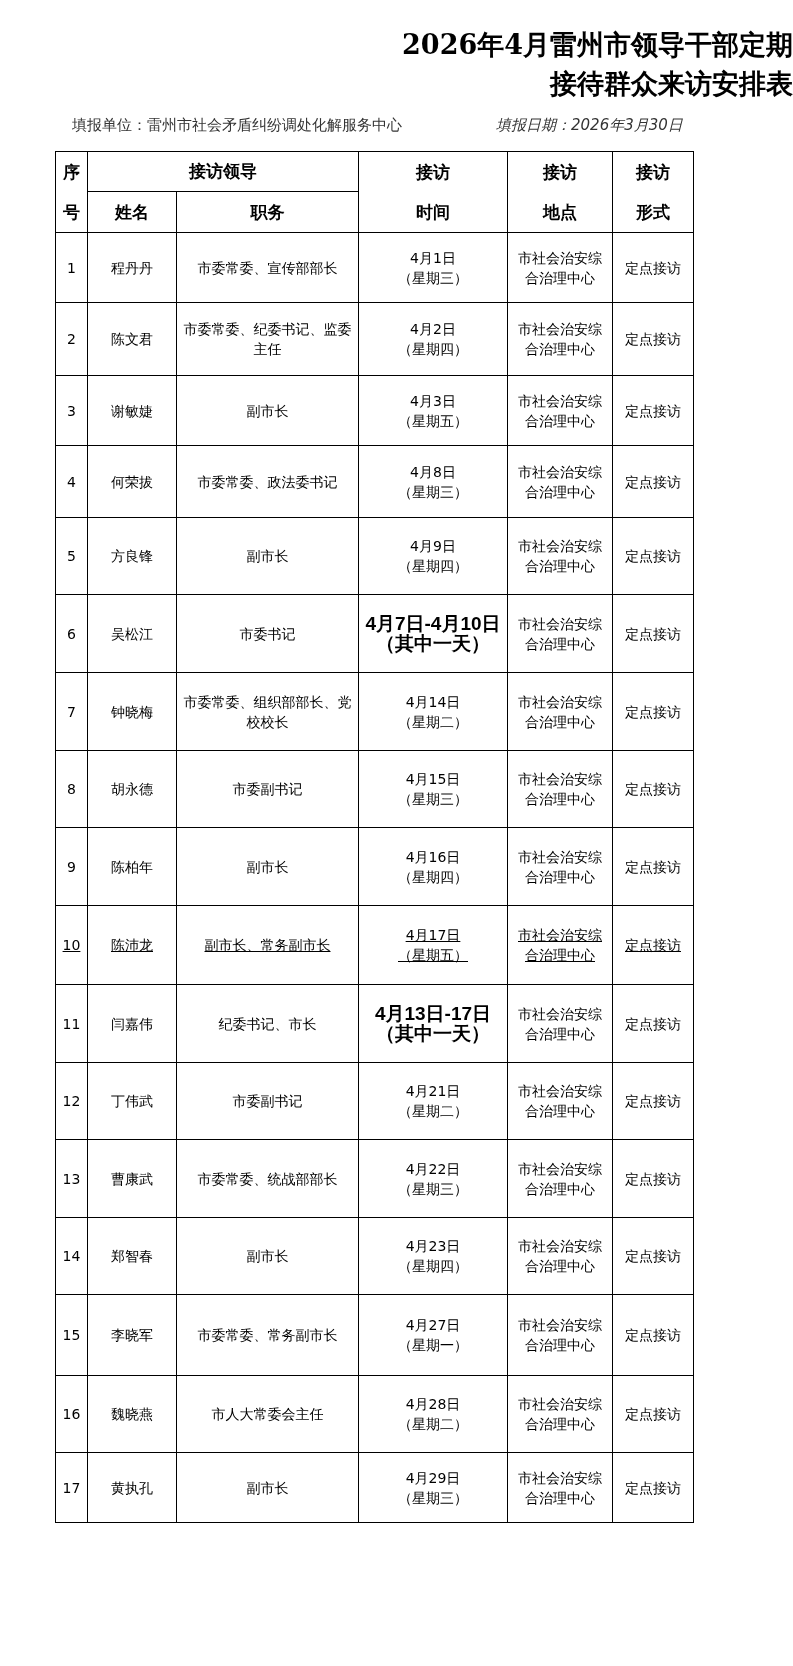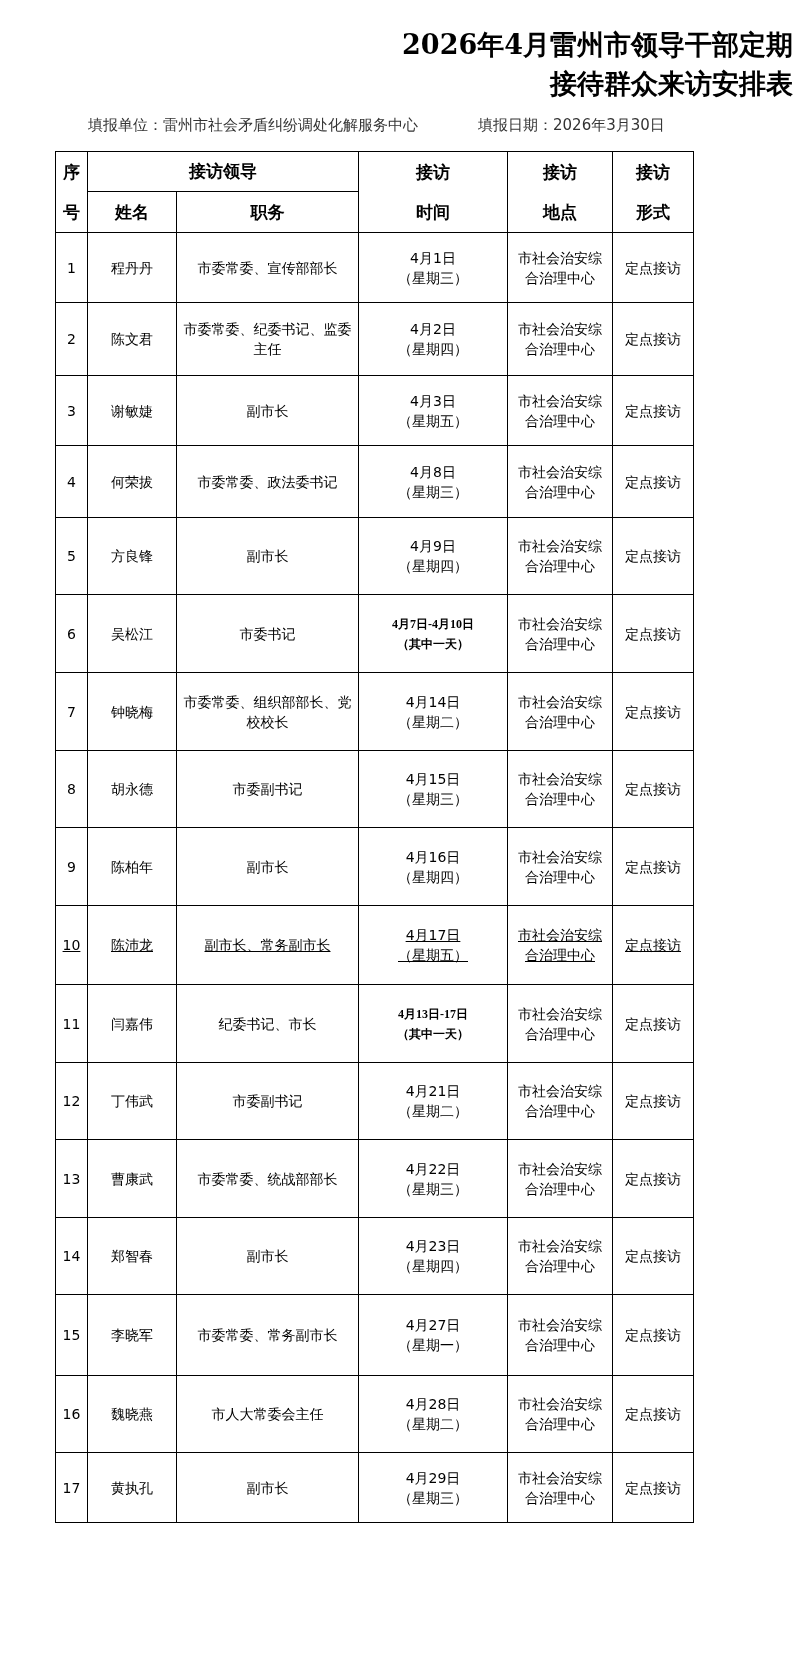--- a/index.html
+++ b/index.html
@@ -1,27 +1,27 @@
 <!DOCTYPE html>
 <html><head>
 <meta charset="utf-8">
 <style>
   html, body { margin: 0; padding: 0; background: #ffffff; }
   body { width: 793px; height: 1666px; position: relative; overflow: hidden; color: #000; font-family: "DejaVu Serif", "Liberation Serif", serif; }
   .title { position: absolute; left: 0; width: 793px; text-align: right; font-weight: bold; font-size: 27px; line-height: 36px; letter-spacing: 0px; }
   .title.l1 { top: 27px; }
   .title.l2 { top: 66px; }
   .meta { position: absolute; top: 116px; font-size: 15px; color: #333; font-family: "DejaVu Sans", "Liberation Sans", sans-serif; }
-  .meta.unit { left: 88px; text-align: right; }
-  .meta.date { left: 478px; }
+  .meta.unit { left: 72px; text-align: right; }
+  .meta.date { left: 496px; font-style: italic; }
   table { position: absolute; left: 55px; top: 151px; border-collapse: collapse; table-layout: fixed; width: 638px; }
   td, th { border: 1.5px solid #000; text-align: center; vertical-align: middle; padding: 0 4px; font-family: "DejaVu Sans", "Liberation Sans", sans-serif; font-size: 14px; line-height: 20px; font-weight: normal; }
   th { font-family: "DejaVu Serif", "Liberation Serif", serif; font-weight: bold; font-size: 17px; }
   th.seq { line-height: 40px; padding: 0; }
-  .bold { font-weight: bold; font-family: Liberation Serif, serif; font-size: 12px; }
+  .bold { font-weight: bold; font-family: Liberation Sans, sans-serif; font-size: 19px; }
   .seqcell { padding: 0; }
   .line { display: block; }
 </style>
 </head>
 <body>
 
 <div class="title l1">2026年4月雷州市领导干部定期</div>
 <div class="title l2">接待群众来访安排表</div>
 <div class="meta unit">填报单位：雷州市社会矛盾纠纷调处化解服务中心</div>
 <div class="meta date">填报日期：2026年3月30日</div>

